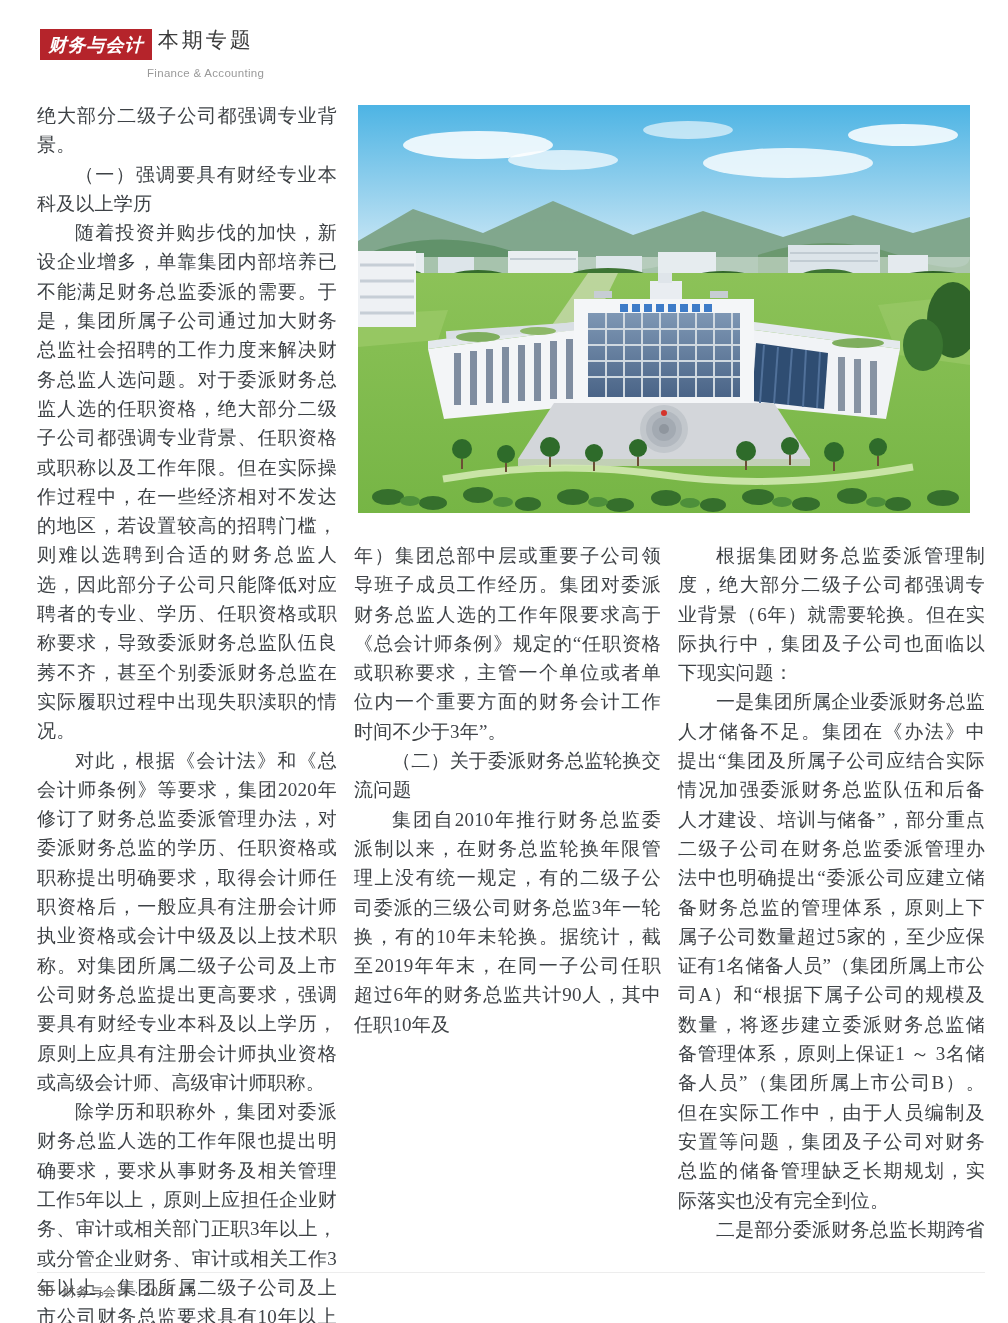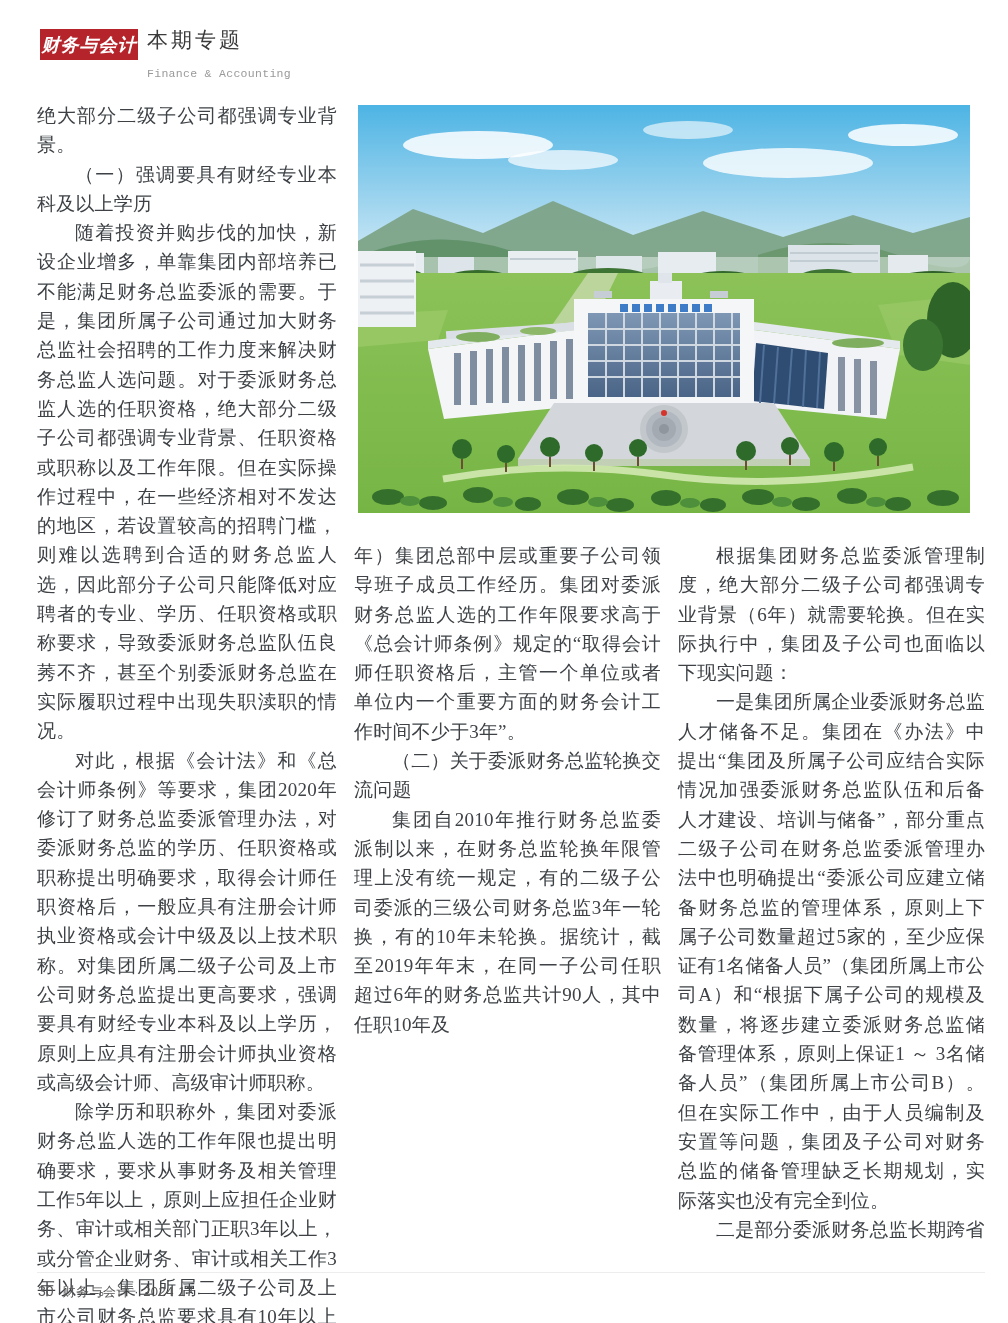--- a/index.html
+++ b/index.html
@@ -3,25 +3,25 @@
 <meta charset="utf-8">
 <style>
   html,body{margin:0;padding:0;}
   body{
     width:1008px;height:1323px;background:#ffffff;position:relative;overflow:hidden;
     font-family:"Liberation Serif","DejaVu Serif",serif;color:#3e4246;
   }
   .page{position:absolute;inset:0;}
   
   .logo{
-    position:absolute;left:40px;top:29px;width:98px;height:31px;background:#b5242b;
+    position:absolute;left:40px;top:29px;width:112px;height:31px;background:#b5242b;
     color:#ffffff;display:flex;align-items:center;justify-content:center;
     font-size:18px;font-weight:bold;font-style:italic;letter-spacing:1px;white-space:nowrap;
   }
-  .section{position:absolute;left:147px;top:26px;font-family:Liberation Mono, monospace;}
+  .section{position:absolute;left:147px;top:26px;font-family:Liberation Sans, sans-serif;text-align:center;}
   .section-title{font-size:21px;color:#3b3b3b;letter-spacing:3px;font-weight:500;}
   .section-sub{font-size:11.5px;color:#9a9a9a;margin-top:13px;letter-spacing:.3px;}
   
   .photo{position:absolute;left:358px;top:105px;width:612px;height:408px;margin:0;overflow:hidden;}
   .photo svg{display:block;width:100%;height:100%;}
   
   .columns{
     position:absolute;left:37px;top:101px;
     display:grid;grid-template-columns:300px 307px 307px;column-gap:17px;
   }
@@ -246,21 +246,21 @@
     <section class="col">
 
     <p class="para">绝大部分二级子公司都强调专业背景。</p>
         <p class="para indent">（一）强调要具有财经专业本科及以上学历</p>
         <p class="para indent">随着投资并购步伐的加快，新设企业增多，单靠集团内部培养已不能满足财务总监委派的需要。于是，集团所属子公司通过加大财务总监社会招聘的工作力度来解决财务总监人选问题。对于委派财务总监人选的任职资格，绝大部分二级子公司都强调专业背景、任职资格或职称以及工作年限。但在实际操作过程中，在一些经济相对不发达的地区，若设置较高的招聘门槛，则难以选聘到合适的财务总监人选，因此部分子公司只能降低对应聘者的专业、学历、任职资格或职称要求，导致委派财务总监队伍良莠不齐，甚至个别委派财务总监在实际履职过程中出现失职渎职的情况。</p>
         <p class="para indent">对此，根据《会计法》和《总会计师条例》等要求，集团2020年修订了财务总监委派管理办法，对委派财务总监的学历、任职资格或职称提出明确要求，取得会计师任职资格后，一般应具有注册会计师执业资格或会计中级及以上技术职称。对集团所属二级子公司及上市公司财务总监提出更高要求，强调要具有财经专业本科及以上学历，原则上应具有注册会计师执业资格或高级会计师、高级审计师职称。</p>
         <p class="para indent">除学历和职称外，集团对委派财务总监人选的工作年限也提出明确要求，要求从事财务及相关管理工作5年以上，原则上应担任企业财务、审计或相关部门正职3年以上，或分管企业财务、审计或相关工作3年以上。集团所属二级子公司及上市公司财务总监要求具有10年以上相关工作经历，原则上应具有3年以上（含3</p>
       </section>
     <section class="col col-after-photo">
 
-    <p class="para">年）集团总部中层或重要子公司领导班子成员工作经历。集团对委派财务总监人选的工作年限要求高于《总会计师条例》规定的“取得会计师任职资格后，主管一个单位或者单位内一个重要方面的财务会计工作时间不少于3年”。</p>
+    <p class="para">年）集团总部中层或重要子公司领导班子成员工作经历。集团对委派财务总监人选的工作年限要求高于《总会计师条例》规定的“任职资格或职称要求，主管一个单位或者单位内一个重要方面的财务会计工作时间不少于3年”。</p>
         <p class="para indent">（二）关于委派财务总监轮换交流问题</p>
         <p class="para indent">集团自2010年推行财务总监委派制以来，在财务总监轮换年限管理上没有统一规定，有的二级子公司委派的三级公司财务总监3年一轮换，有的10年未轮换。据统计，截至2019年年末，在同一子公司任职超过6年的财务总监共计90人，其中任职10年及</p>
       </section>
     <section class="col col-after-photo">
 
         <p class="para indent">根据集团财务总监委派管理制度，绝大部分二级子公司都强调专业背景（6年）就需要轮换。但在实际执行中，集团及子公司也面临以下现实问题：</p>
         <p class="para indent">一是集团所属企业委派财务总监人才储备不足。集团在《办法》中提出“集团及所属子公司应结合实际情况加强委派财务总监队伍和后备人才建设、培训与储备”，部分重点二级子公司在财务总监委派管理办法中也明确提出“委派公司应建立储备财务总监的管理体系，原则上下属子公司数量超过5家的，至少应保证有1名储备人员”（集团所属上市公司A）和“根据下属子公司的规模及数量，将逐步建立委派财务总监储备管理体系，原则上保证1 ～ 3名储备人员”（集团所属上市公司B）。但在实际工作中，由于人员编制及安置等问题，集团及子公司对财务总监的储备管理缺乏长期规划，实际落实也没有完全到位。</p>
         <p class="para indent">二是部分委派财务总监长期跨省</p>
       </section>
   </main>

